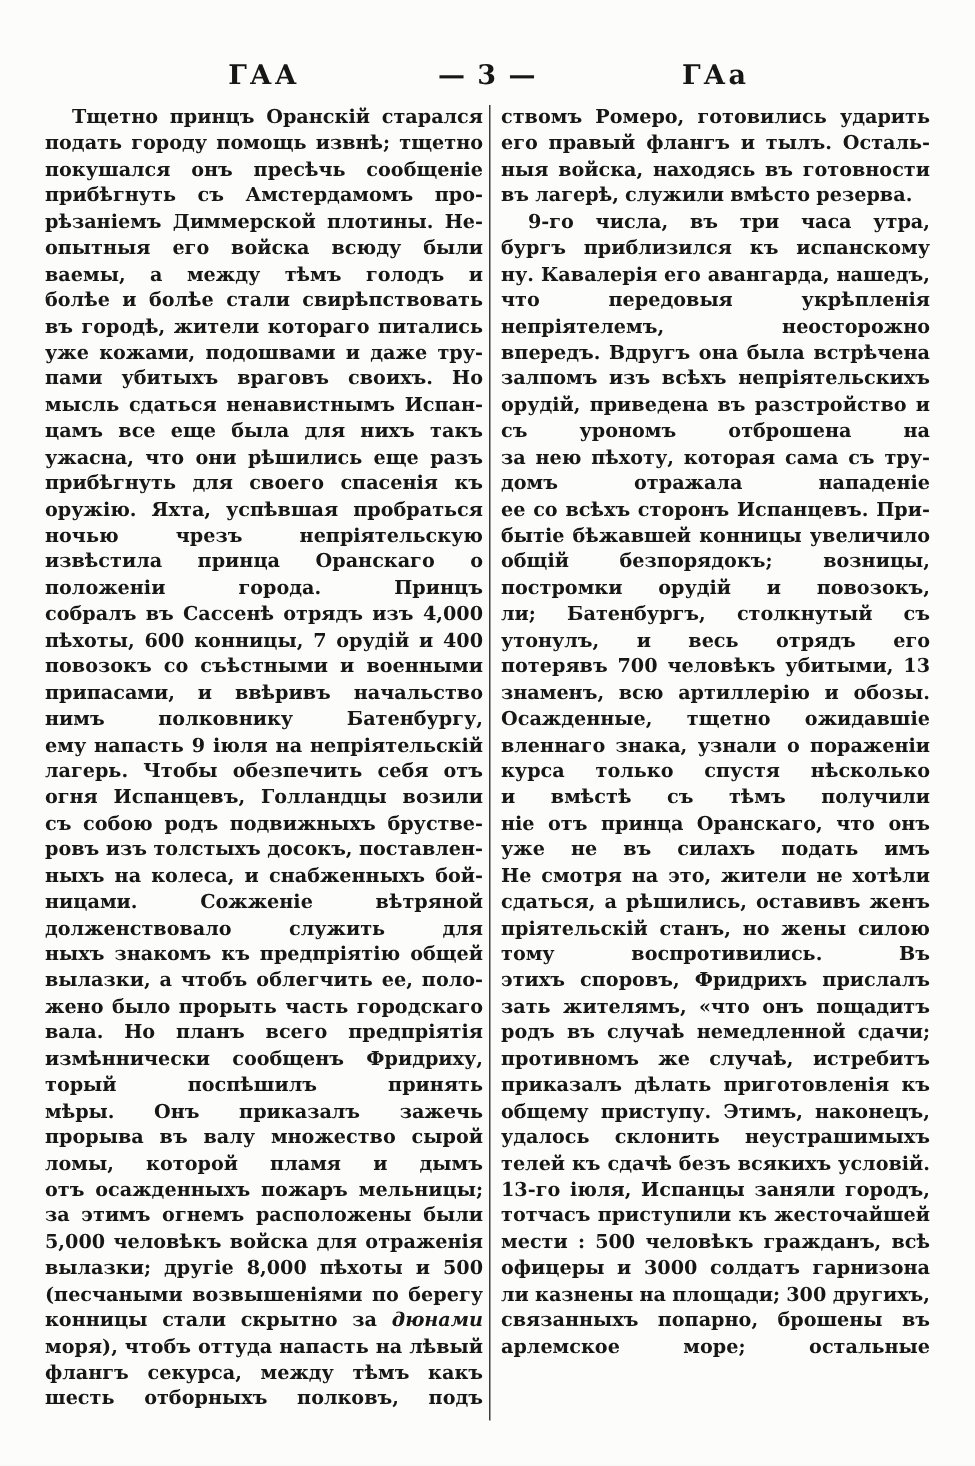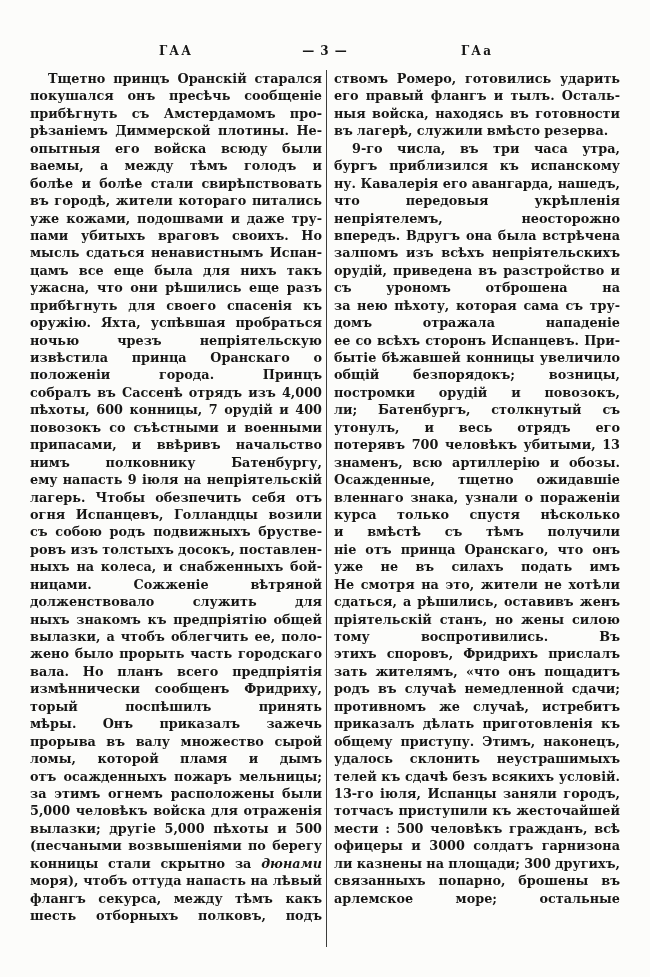--- a/index.html
+++ b/index.html
@@ -11,21 +11,21 @@
     background: #fcfcfa;
     font-family: "DejaVu Serif", serif;
     color: #171716;
     overflow: hidden;
     box-sizing: border-box;
   }
   .header { position: absolute; top: 42px; left: 0; width: 650px; height: 18px; }
   .header span {
     position: absolute;
     font-weight: bold;
-    font-size: 12px;
+    font-size: 18px;
     letter-spacing: 2px;
     line-height: 18px;
     white-space: nowrap;
   }
   .header .h-left   { left: 30px;  width: 292px; text-align: center; }
   .header .h-center { left: 0;     width: 650px; text-align: center; letter-spacing: 1px; }
   .header .h-right  { left: 334px; width: 286px; text-align: center; }
 
   .columns {
     position: absolute;
@@ -66,20 +66,21 @@
 
 <div class="page">
   <div class="header">
     <span class="h-left">ГАА</span>
     <span class="h-center">— 3 —</span>
     <span class="h-right">ГАа</span>
   </div>
   <div class="columns">
     <div class="col col-left" id="col-left">
         <div class="line indent">Тщетно принцъ Оранскій старался</div>
+        <div class="line">подать городу помощь извнѣ; тщетно</div>
         <div class="line">покушался онъ пресѣчь сообщеніе</div>
         <div class="line">прибѣгнуть съ Амстердамомъ про-</div>
         <div class="line">рѣзаніемъ Диммерской плотины. Не-</div>
         <div class="line">опытныя его войска всюду были отби-</div>
         <div class="line">ваемы, а между тѣмъ голодъ и болѣзни</div>
         <div class="line">болѣе и болѣе стали свирѣпствовать</div>
         <div class="line">въ городѣ, жители котораго питались</div>
         <div class="line">уже кожами, подошвами и даже тру-</div>
         <div class="line">пами убитыхъ враговъ своихъ. Но</div>
         <div class="line">мысль сдаться ненавистнымъ Испан-</div>
@@ -108,21 +109,21 @@
         <div class="line">жено было прорыть часть городскаго</div>
         <div class="line">вала. Но планъ всего предпріятія былъ</div>
         <div class="line">измѣннически сообщенъ Фридриху, ко-</div>
         <div class="line">торый поспѣшилъ принять надлежащія</div>
         <div class="line">мѣры. Онъ приказалъ зажечь противъ</div>
         <div class="line">прорыва въ валу множество сырой со-</div>
         <div class="line">ломы, которой пламя и дымъ скрывали</div>
         <div class="line">отъ осажденныхъ пожаръ мельницы;</div>
         <div class="line">за этимъ огнемъ расположены были</div>
         <div class="line">5,000 человѣкъ войска для отраженія</div>
-        <div class="line">вылазки; другіе 5,000 пѣхоты и 500</div>
+        <div class="line">вылазки; другіе 8,000 пѣхоты и 500</div>
         <div class="line">(песчаными возвышеніями по берегу</div>
         <div class="line">конницы стали скрытно за <i>дюнами</i></div>
         <div class="line">моря), чтобъ оттуда напасть на лѣвый</div>
         <div class="line">флангъ секурса, между тѣмъ какъ</div>
         <div class="line">шесть отборныхъ полковъ, подъ началь-</div>
       </div>
     <div class="divider"></div>
     <div class="col col-right" id="col-right">
         <div class="line">ствомъ Ромеро, готовились ударить на</div>
         <div class="line">его правый флангъ и тылъ. Осталь-</div>

